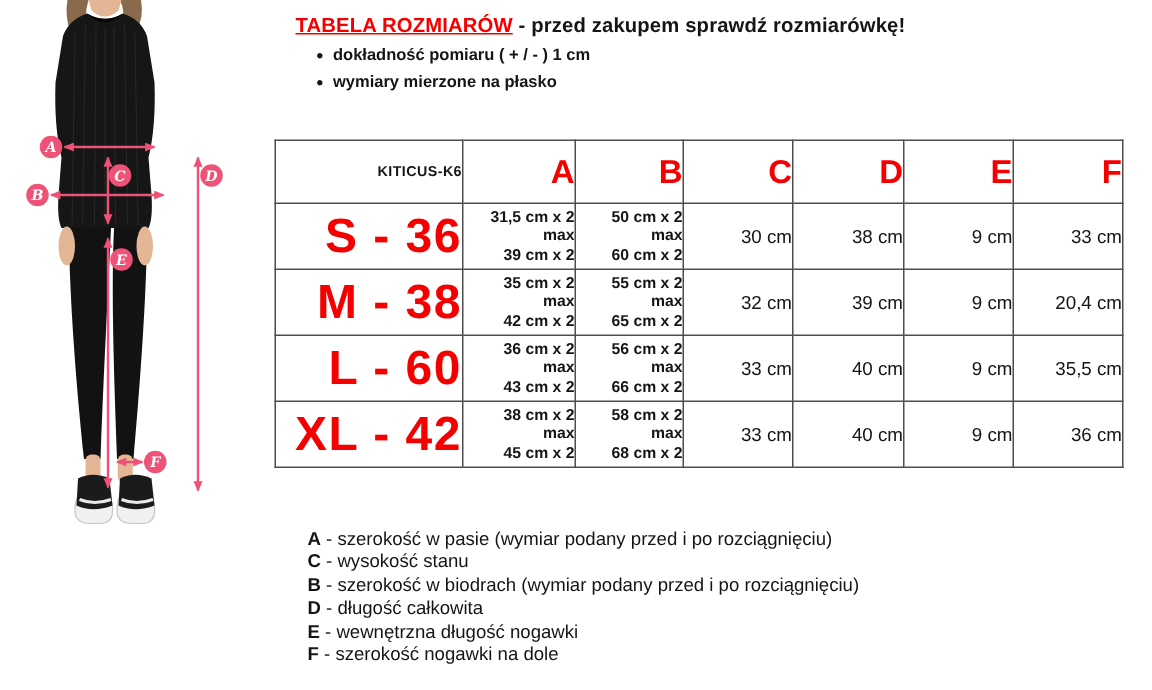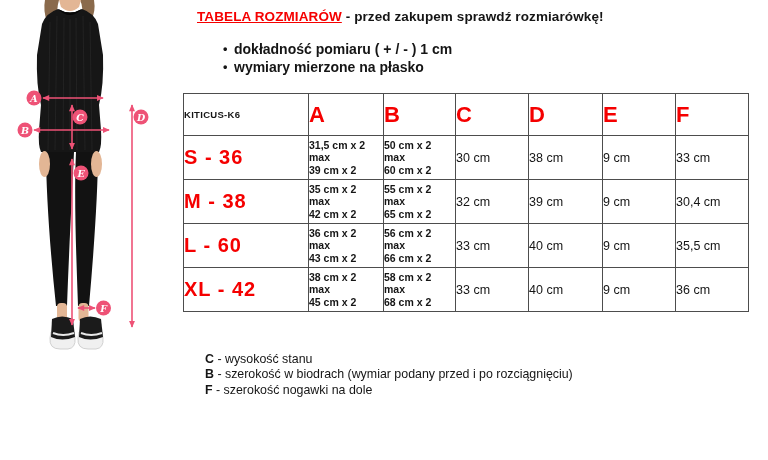--- a/index.html
+++ b/index.html
@@ -12,37 +12,37 @@
   .page{
     position:relative;width:768px;height:460px;background:#ffffff;overflow:hidden;
     font-family:"Liberation Sans", sans-serif;color:var(--text-black);
   }
   
   .figure-wrap{position:absolute;left:0;top:0;width:180px;height:350px;}
   .figure-wrap svg{display:block;}
   
   .title{position:absolute;left:197px;top:9px;font-size:13.5px;font-weight:bold;letter-spacing:.1px;white-space:nowrap;}
   .title .hl{color:var(--accent-red);text-decoration:underline;margin-top:44px;}
-  .bullets{position:absolute;left:222px;top:29px;margin:12px;padding:0;list-style:none;font-size:14px;font-weight:bold;}
+  .bullets{position:absolute;left:222px;top:29px;margin:0;padding:0;list-style:none;font-size:11px;font-weight:bold;}
   .bullets li{position:relative;line-height:17.5px;white-space:nowrap;}
   .bullets li::before{content:"•";position:absolute;left:-11px;top:0;font-size:12.6px;}
   
   table.size-table{
     position:absolute;left:183px;top:93px;border-collapse:collapse;table-layout:fixed;
     width:565px;
   }
   table.size-table td{
-    border:1px solid var(--table-border);text-align:left;vertical-align:middle;
+    border:1px solid var(--table-border);text-align:right;vertical-align:middle;
     padding:0;overflow:hidden;
   }
   tr.header-row{height:42px;}
   tr.header-row .model-code{font-size:9.5px;font-weight:bold;letter-spacing:.3px;}
   tr.header-row .col-letter{font-size:22px;font-weight:bold;color:var(--accent-red);}
   .size-table tbody tr{height:44px;}
-  td.size-cell{font-size:20px;font-weight:bold;color:var(--accent-red);letter-spacing:1px;}
+  td.size-cell{font-size:32px;font-weight:bold;color:var(--accent-red);letter-spacing:1px;}
   td.multi-cell{font-size:10.5px;font-weight:bold;line-height:12.5px;}
   td.value-cell{font-size:12.5px;font-weight:normal;}
   
   .legend{position:absolute;left:205px;top:352px;font-size:12.4px;}
   .legend-line{line-height:15.4px;white-space:nowrap;}
   .legend-letter{font-weight:bold;}
 </style>
 </head>
 <body>
 
@@ -167,21 +167,21 @@
           <td class="value-cell">9 cm</td>
           <td class="value-cell">33 cm</td>
         </tr>
         <tr>
           <td class="size-cell">M - 38</td>
           <td class="multi-cell">35 cm x 2<br>max<br>42 cm x 2</td>
           <td class="multi-cell">55 cm x 2<br>max<br>65 cm x 2</td>
           <td class="value-cell">32 cm</td>
           <td class="value-cell">39 cm</td>
           <td class="value-cell">9 cm</td>
-          <td class="value-cell">30,4 cm</td>
+          <td class="value-cell">20,4 cm</td>
         </tr>
         <tr>
           <td class="size-cell">L - 60</td>
           <td class="multi-cell">36 cm x 2<br>max<br>43 cm x 2</td>
           <td class="multi-cell">56 cm x 2<br>max<br>66 cm x 2</td>
           <td class="value-cell">33 cm</td>
           <td class="value-cell">40 cm</td>
           <td class="value-cell">9 cm</td>
           <td class="value-cell">35,5 cm</td>
         </tr>
@@ -191,18 +191,21 @@
           <td class="multi-cell">58 cm x 2<br>max<br>68 cm x 2</td>
           <td class="value-cell">33 cm</td>
           <td class="value-cell">40 cm</td>
           <td class="value-cell">9 cm</td>
           <td class="value-cell">36 cm</td>
         </tr>
       </tbody>
   </table>
 
   <div class="legend">
+      <div class="legend-line"><span class="legend-letter">A</span> - szerokość w pasie (wymiar podany przed i po rozciągnięciu)</div>
       <div class="legend-line"><span class="legend-letter">C</span> - wysokość stanu</div>
       <div class="legend-line"><span class="legend-letter">B</span> - szerokość w biodrach (wymiar podany przed i po rozciągnięciu)</div>
+      <div class="legend-line"><span class="legend-letter">D</span> - długość całkowita</div>
+      <div class="legend-line"><span class="legend-letter">E</span> - wewnętrzna długość nogawki</div>
       <div class="legend-line"><span class="legend-letter">F</span> - szerokość nogawki na dole</div>
     </div>
 
 </div>
 
 </body></html>

